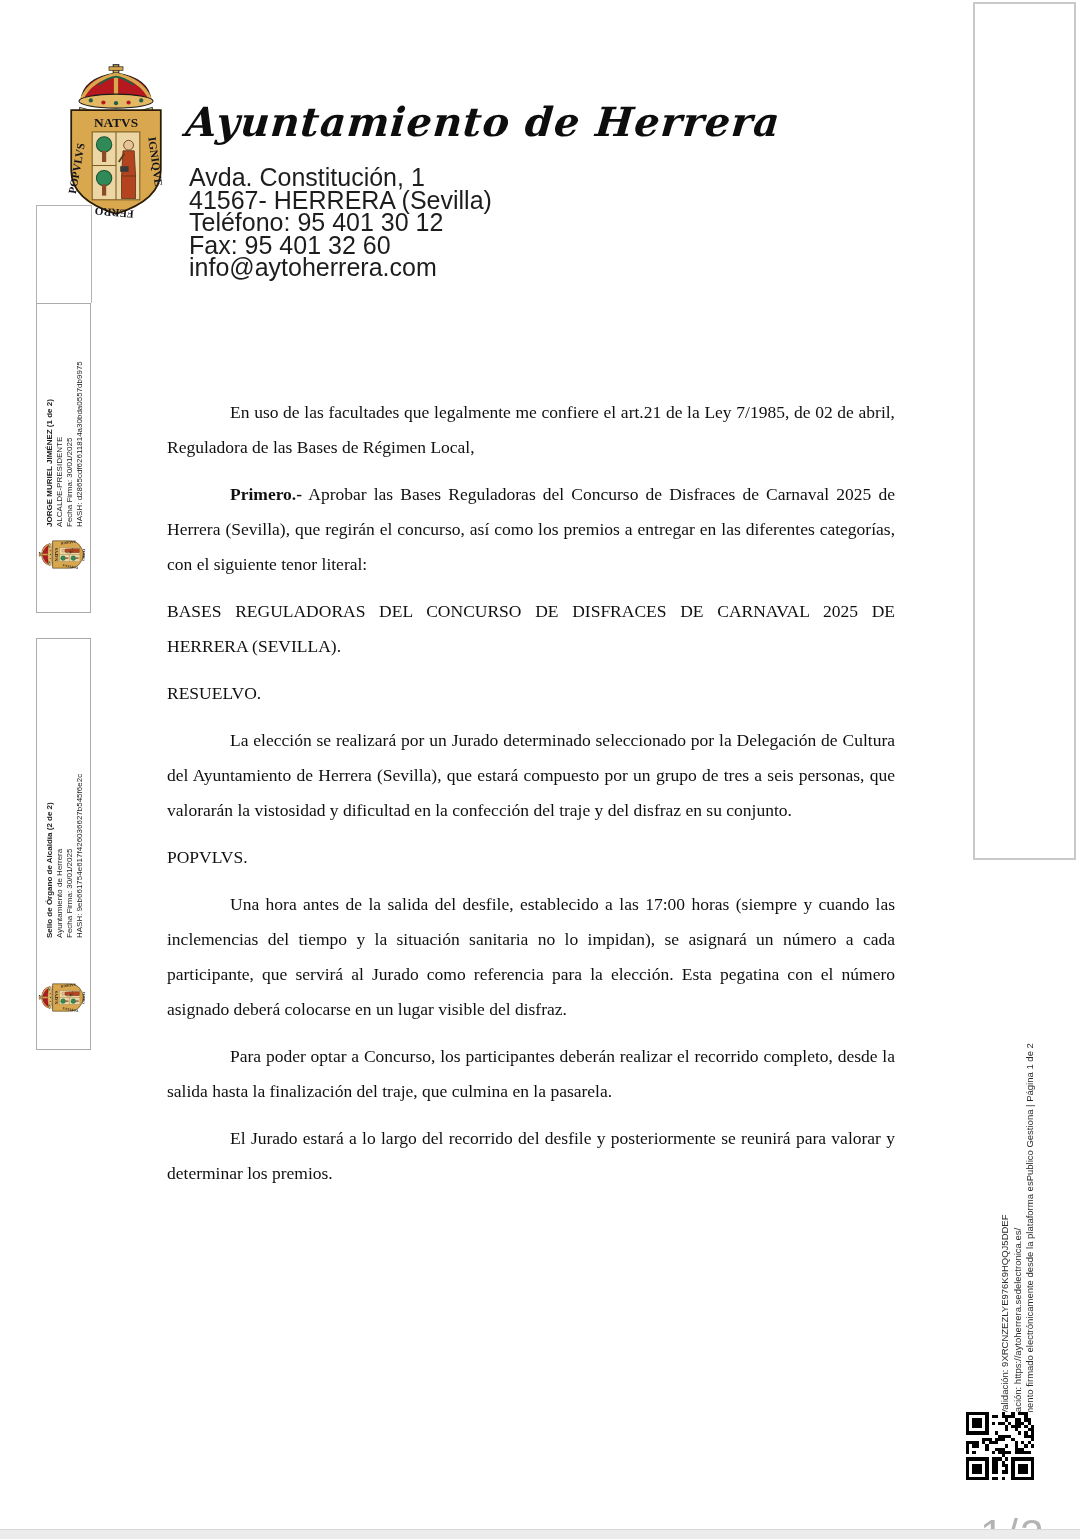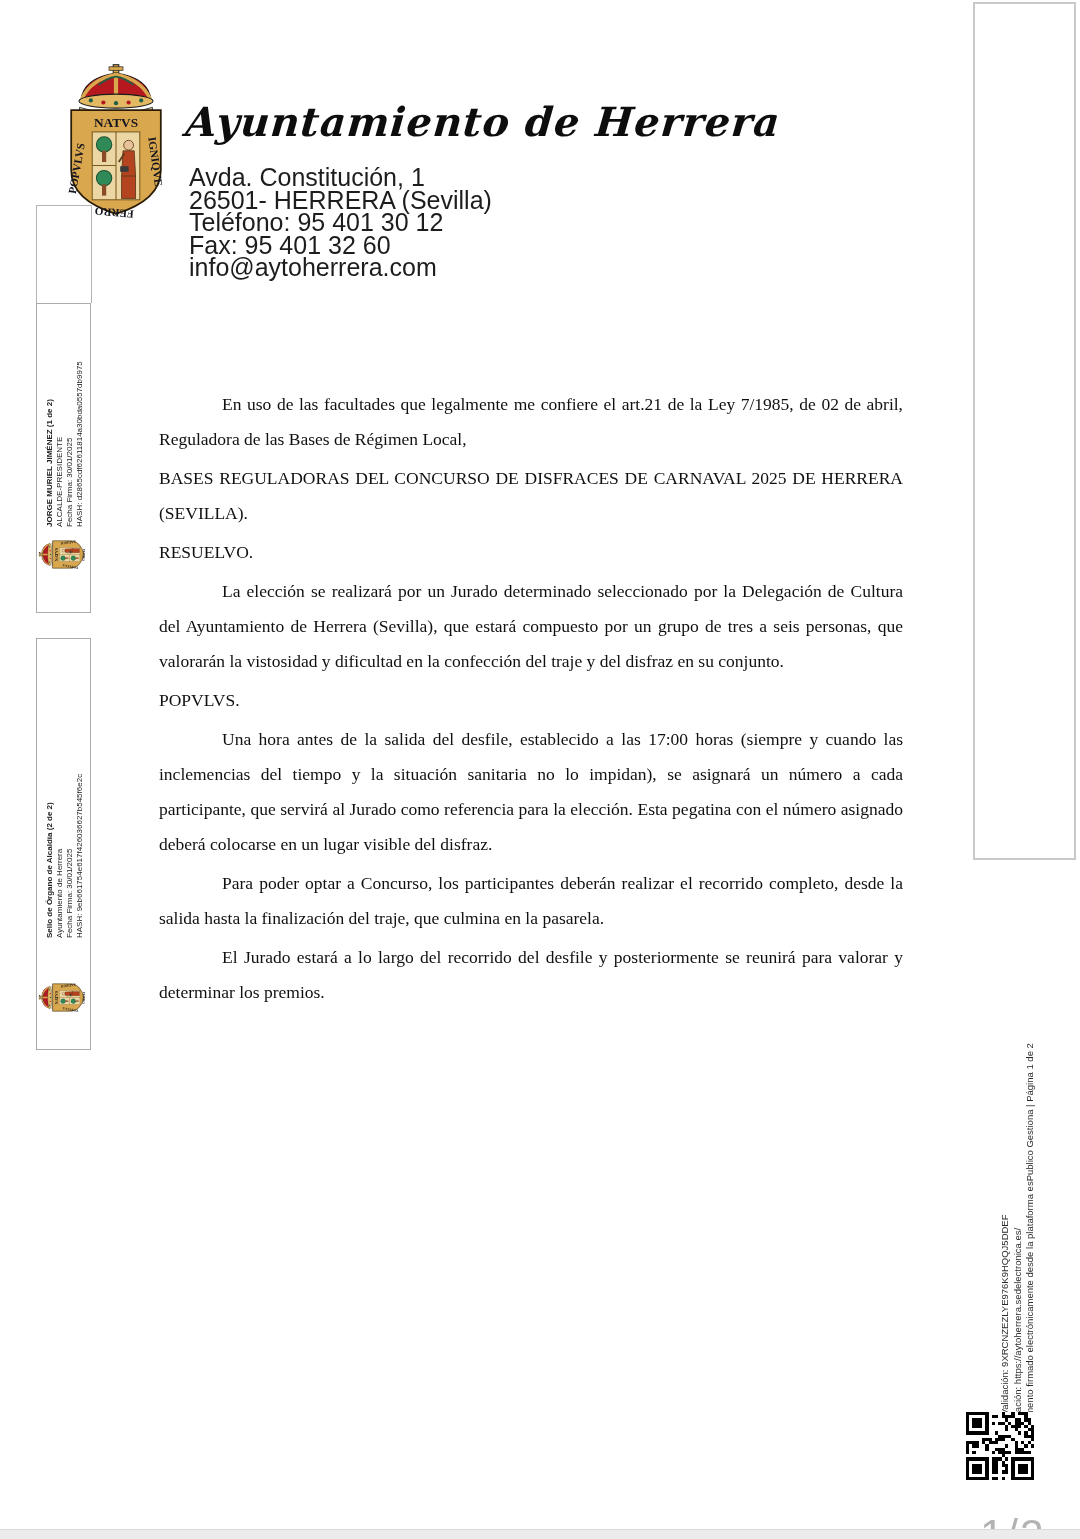--- a/index.html
+++ b/index.html
@@ -45,21 +45,21 @@
     font-family:"Liberation Sans", sans-serif; font-size:43px; color:#b3b3b3;
     letter-spacing:2px;
     margin-top:36px;
   }
   .bottom-strip { position:absolute; left:0; top:1529px; width:1080px; height:10px; background:#ececec; border-top:1px solid #d9d9d9; }
   
   .doc {
     position:absolute; left:155px; top:383px; width:752px;
     font-size:17.5px; line-height:35px; text-align:justify; color:#101010;
   }
-  .doc p { margin:4px; }
+  .doc p { margin:12px; }
   .doc p.ind { text-indent:63px; }
   .h-center { text-align:center; font-weight:bold; margin-top:32px; }
   .mt30 { margin-top:30px; }
   .mt28 { margin-top:28px; }
   .mt48 { margin-top:48px; }
   .mt58 { margin-top:58px; }
   .mt27 { margin-top:27px; }
 </style>
 </head>
 <body>
@@ -108,21 +108,21 @@
       </g>
     </symbol>
   </svg>
 
   <svg class="crest">
       <use href="#crest"></use>
     </svg>
   <div class="org-title">Ayuntamiento de Herrera</div>
   <div class="address">
     <div>Avda. Constitución, 1</div>
-    <div>26501- HERRERA (Sevilla)</div>
+    <div>41567- HERRERA (Sevilla)</div>
     <div>Teléfono: 95 401 30 12</div>
     <div>Fax: 95 401 32 60</div>
     <div>info@aytoherrera.com</div>
   </div>
 
   <div class="cell-line" style="left:36px; top:205px; width:55px; height:1px;"></div>
   <div class="cell-line" style="left:91px; top:205px; width:1px; height:98px;"></div>
   <div class="cell-line" style="left:36px; top:205px; width:1px; height:98px;"></div>
 
   <div class="sidebox" style="top:303px; height:310px;"></div>
@@ -143,20 +143,21 @@
     <div>Ayuntamiento de Herrera</div>
     <div>Fecha Firma: 30/01/2025</div>
     <div>HASH: 9eb661754e617f426036627b545f6e2c</div>
   </div>
   <svg class="seal" style="left:42px; top:974px;">
       <use href="#crest"></use>
     </svg>
 
   <div class="doc">
     <p class="ind">En uso de las facultades que legalmente me confiere el art.21 de la Ley 7/1985, de 02 de abril, Reguladora de las Bases  de Régimen Local,</p>
+    <p class="ind mt30"><strong>Primero.-</strong><span> Aprobar las Bases Reguladoras del Concurso de Disfraces de Carnaval 2025 de Herrera (Sevilla), que regirán el concurso, así como los premios a entregar en las diferentes categorías, con el siguiente tenor literal:</span></p>
     <p class="mt28">BASES REGULADORAS DEL CONCURSO DE DISFRACES DE CARNAVAL 2025 DE HERRERA (SEVILLA).</p>
     <p class="mt48">RESUELVO.</p>
     <p class="ind">La elección se realizará por un Jurado determinado seleccionado por la Delegación de Cultura del Ayuntamiento de Herrera (Sevilla), que estará compuesto por un grupo de tres a seis personas, que valorarán la vistosidad y dificultad  en la  confección del traje y del disfraz en su conjunto.</p>
     <p class="mt58">POPVLVS.</p>
     <p class="ind">Una hora antes de la salida del desfile, establecido a las 17:00 horas (siempre y cuando las inclemencias del tiempo y la situación sanitaria no lo impidan), se asignará un número a cada participante, que servirá al Jurado como referencia para la elección. Esta pegatina con el número asignado deberá colocarse en un lugar visible del disfraz.</p>
     <p class="ind">Para poder optar a Concurso, los participantes deberán realizar el recorrido completo, desde la salida hasta la finalización del traje, que culmina en la pasarela.</p>
     <p class="ind">El Jurado estará a lo largo del recorrido del desfile y posteriormente se reunirá  para valorar y determinar los premios.</p>
   </div>
 
   <div class="right-box"></div>

